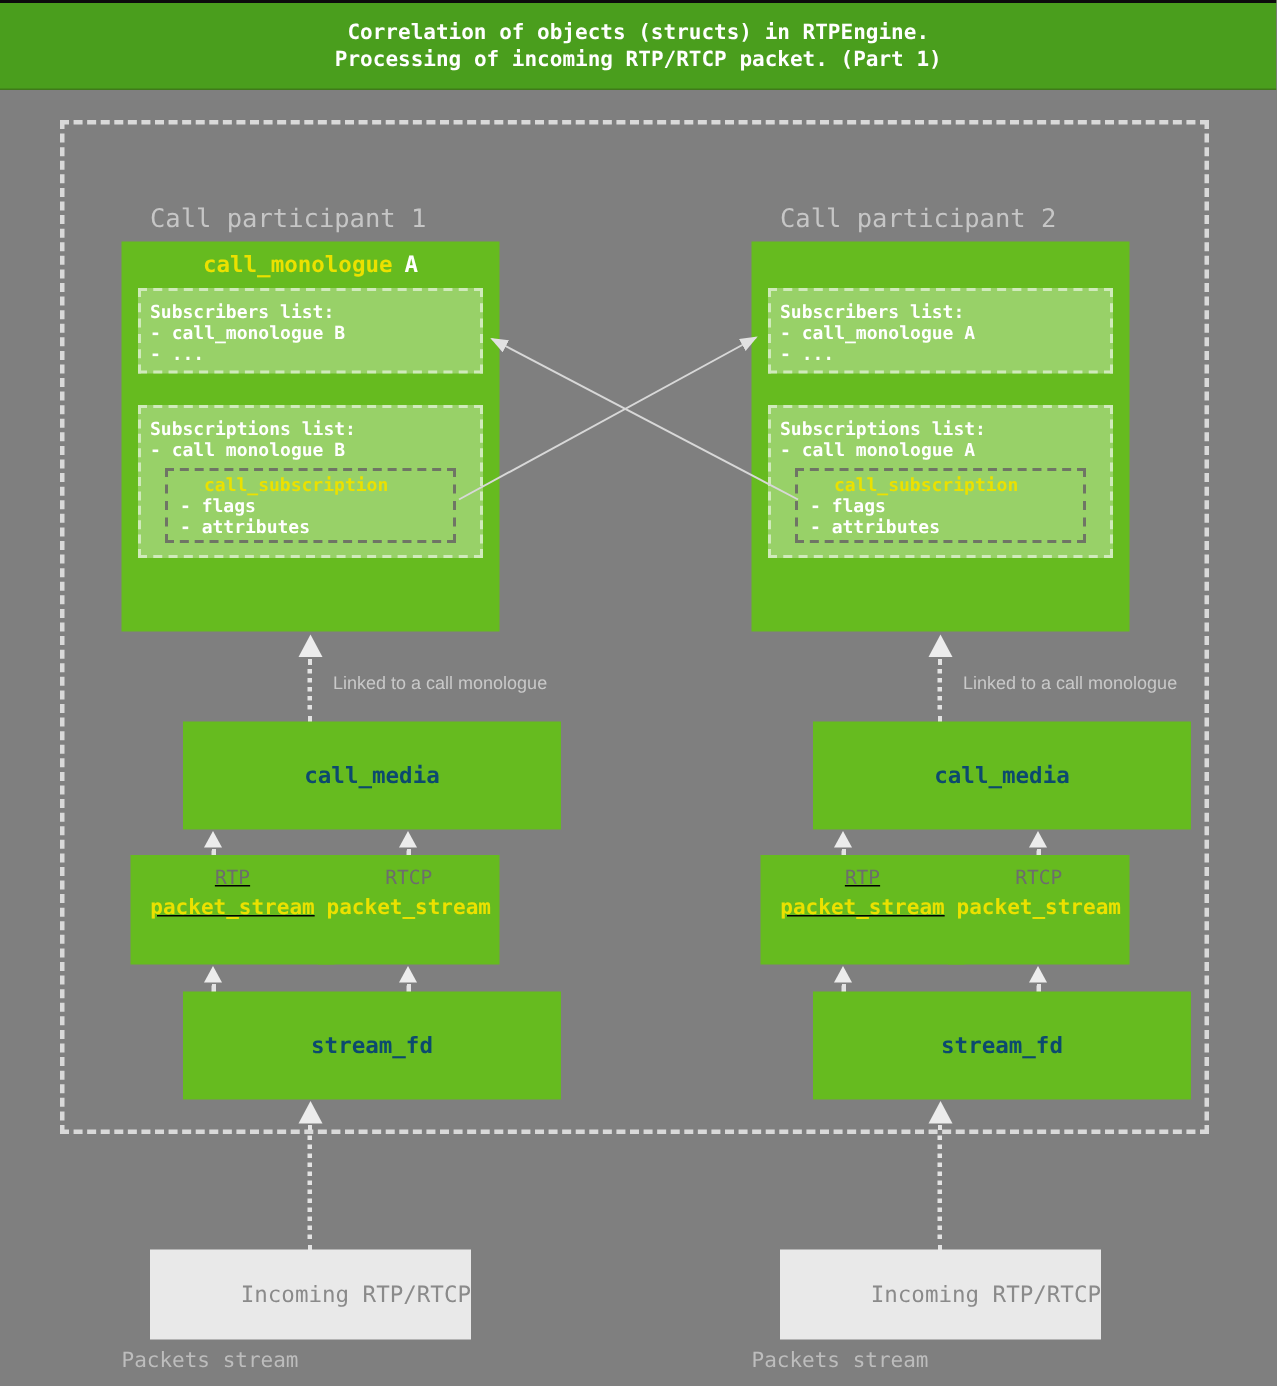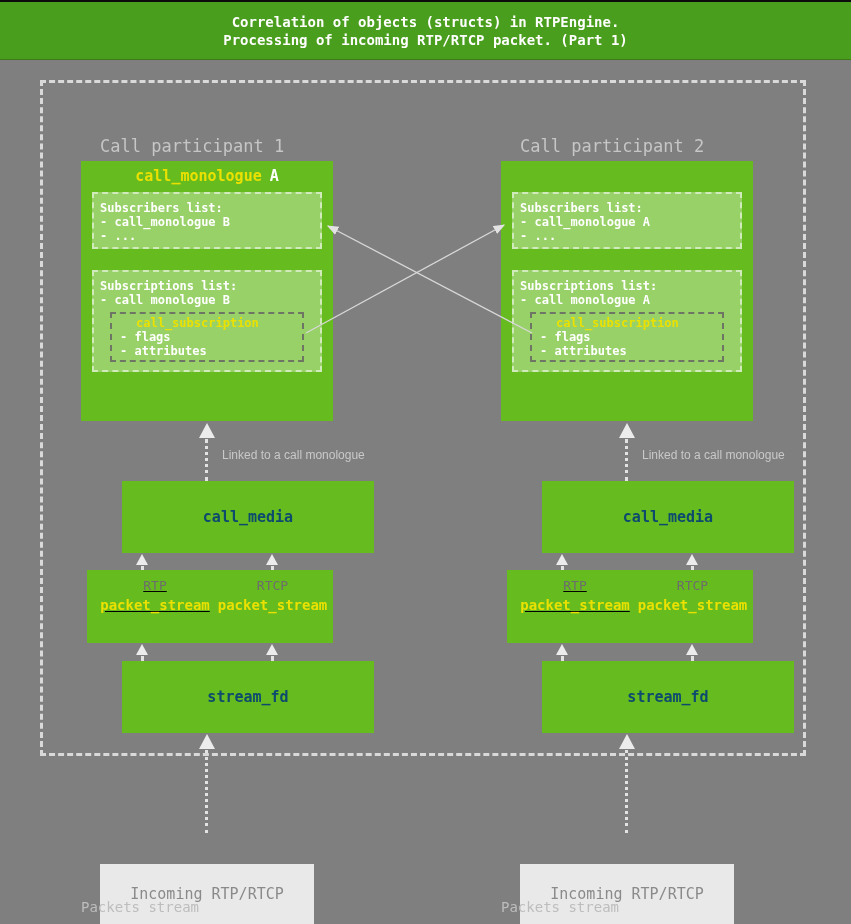--- a/index.html
+++ b/index.html
@@ -72,21 +72,21 @@
   .stream-fd{top:661px;height:72px;}
 
   .pstream{position:absolute;top:570px;height:73px;background:#66bb1f;text-align:center;
            box-sizing:border-box;padding-top:8px;}
   .pstream.first{left:6px;width:136px;text-decoration:underline;}
   .pstream.second{left:131px;width:121px;}
   .pstream .ptype{color:#6d6d6d;font-size:13px;}
   .pstream .pname{color:#ebe100;font-weight:bold;font-size:14px;margin-top:4px;}
 
   .incoming{position:absolute;left:19px;top:833px;width:214px;height:60px;background:#e9e9e9;
-            display:flex;align-items:center;justify-content:center;color:#8a8a8a;font-size:15px;margin-top:31px;}
+            display:flex;align-items:center;justify-content:flex-end;color:#8a8a8a;font-size:15px;}
   .packets{position:absolute;left:0;top:899px;width:252px;text-align:left;color:#bdbdbd;font-size:14px;}
 
   .cross{position:absolute;left:0;top:0;pointer-events:none;}
 </style>
 </head>
 <body>
 
 <div class="page">
 
   <div class="header">

